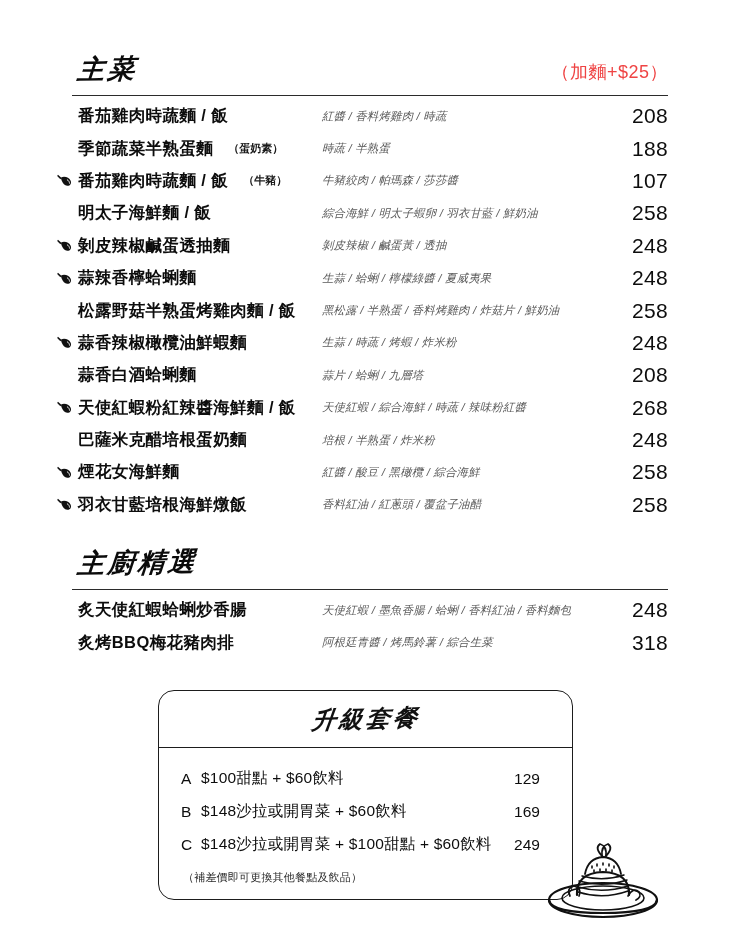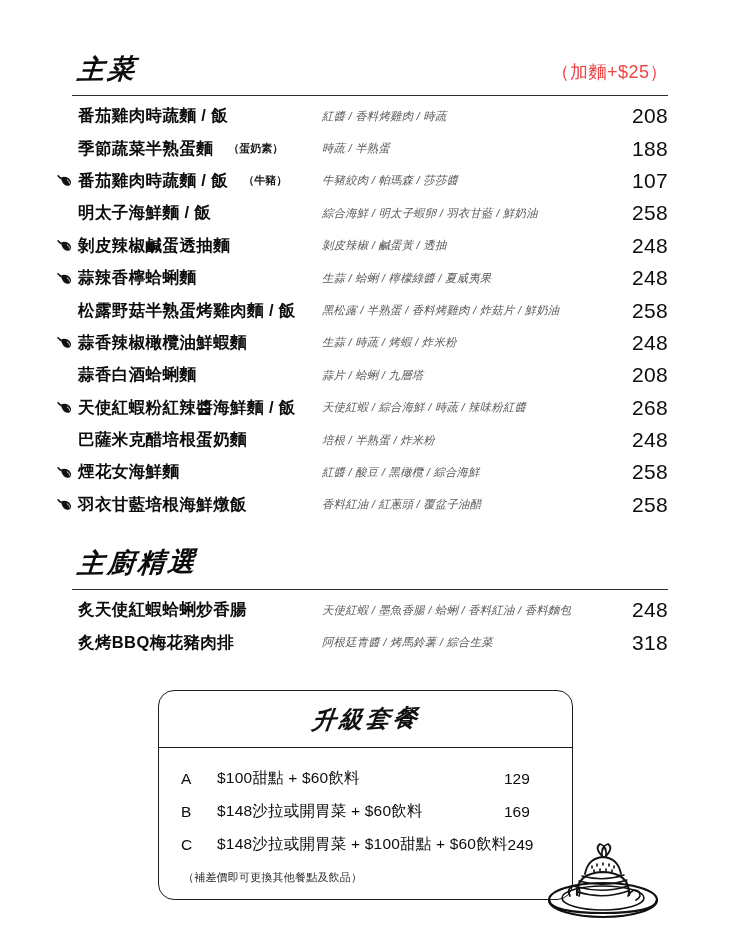--- a/index.html
+++ b/index.html
@@ -154,25 +154,24 @@
     color: #0d0d0d;
   }
   .setrow .letter {
     flex: 0 0 20px;
     font-weight: 400;
   }
   .setrow .settext {
     flex: 1 1 auto;
     letter-spacing: .2px;
     white-space: nowrap;
-    margin-left: 16px;
   }
   .setrow .setprice {
     flex: 0 0 46px;
-    text-align: left;
+    text-align: center;
   }
   .setnote {
     font-size: 11px;
     color: #2a2a2a;
     letter-spacing: .2px;
     padding: 9px 0 4px 2px;
     white-space: nowrap;
   }
 
   

